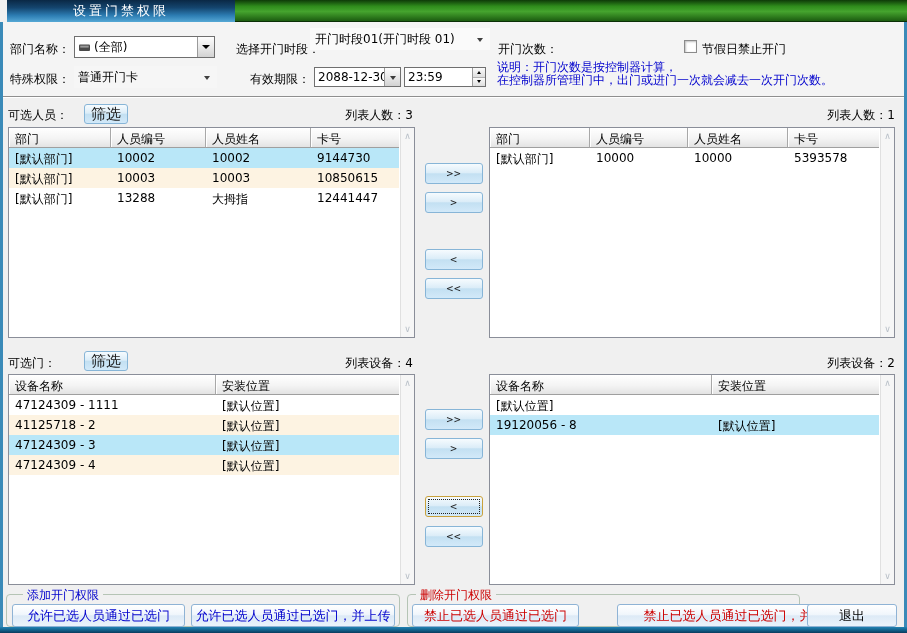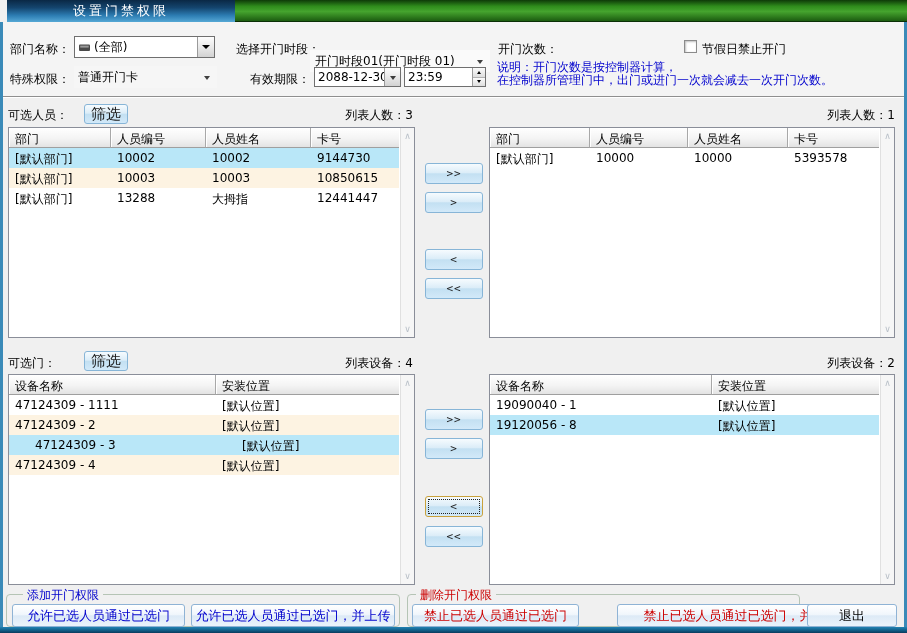--- a/index.html
+++ b/index.html
@@ -125,21 +125,21 @@
       <rect x="1" y="2.5" width="11" height="6.5" rx="1" fill="#4a4a4a"></rect>
       <rect x="2.2" y="3.6" width="8.5" height="2" fill="#9a9a9a"></rect>
     </svg>
     <span class="val">(全部)</span>
     <span class="drop-btn">
         <span class="tri-down"></span>
       </span>
   </div>
 
   <span class="flabel" style="left:236px; top:41px;">选择开门时段：</span>
-  <div class="combo-flat" style="left:310px; top:28px; width:180px; height:22px;margin-top:22px;">
+  <div class="combo-flat" style="left:310px; top:28px; width:180px; height:22px;">
     <span class="val">开门时段01(开门时段 01)</span>
     <span class="arr"></span>
   </div>
 
   <span class="flabel" style="left:498px; top:41px;">开门次数：</span>
 
   <span class="checkbox" style="left:684px; top:40px;"></span>
   <span class="flabel" style="left:702px; top:41px;">节假日禁止开门</span>
 
   <span class="flabel" style="left:10px; top:71px;">特殊权限：</span>
@@ -243,46 +243,45 @@
     <div class="thead">
       <div class="th" style="width:207px;">设备名称</div>
       <div class="th last">安装位置</div>
     </div>
     <div class="tbody">
         <div class="tr">
           <div class="td" style="width: 207px;">47124309 - 1111</div>
           <div class="td" style="flex: 1 1 0%;">[默认位置]</div>
         </div>
         <div class="tr zebra">
-          <div class="td" style="width: 207px;">47124309 - 2</div>
+          <div class="td" style="width: 207px;">41125718 - 2</div>
           <div class="td" style="flex: 1 1 0%;">[默认位置]</div>
         </div>
         <div class="tr selected">
-          <div class="td" style="width: 207px; margin-left: 20px;">47124309 - 3</div>
+          <div class="td" style="width: 207px;">47124309 - 3</div>
           <div class="td" style="flex: 1 1 0%;">[默认位置]</div>
         </div>
         <div class="tr zebra">
           <div class="td" style="width: 207px;">47124309 - 4</div>
           <div class="td" style="flex: 1 1 0%;">[默认位置]</div>
         </div>
       </div>
     <div class="vscroll">
       <span class="s-up">∧</span>
       <span class="s-dn">∨</span>
     </div>
   </div>
 
   <div class="dtable" style="left:489px; top:374px; width:406px; height:211px;">
     <div class="thead">
       <div class="th" style="width:222px;">设备名称</div>
       <div class="th last">安装位置</div>
     </div>
     <div class="tbody">
         <div class="tr">
-          <div class="td" style="width: 222px;">19090040 - 1</div>
           <div class="td" style="flex: 1 1 0%;">[默认位置]</div>
         </div>
         <div class="tr selected">
           <div class="td" style="width: 222px;">19120056 - 8</div>
           <div class="td" style="flex: 1 1 0%;">[默认位置]</div>
         </div>
       </div>
     <div class="vscroll">
       <span class="s-up">∧</span>
       <span class="s-dn">∨</span>

